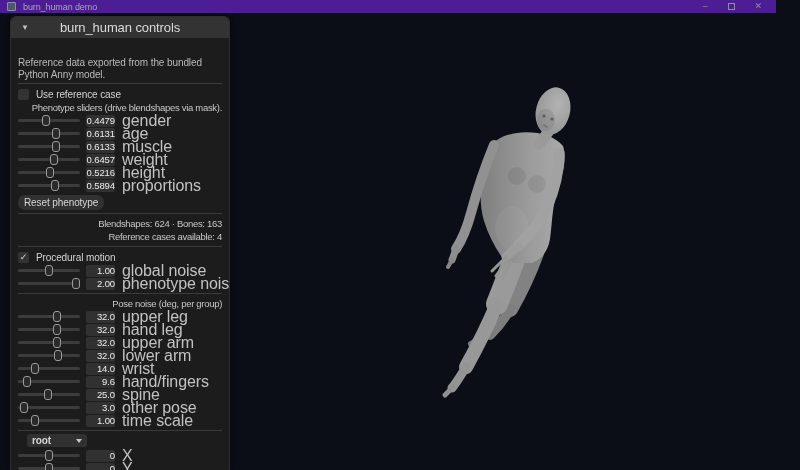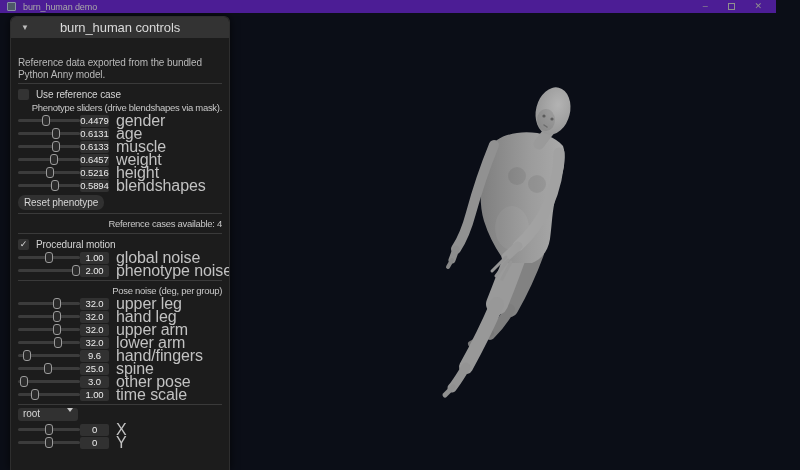--- a/index.html
+++ b/index.html
@@ -50,32 +50,32 @@
   .chk-label{font-size:10px;color:#d4d4d4;white-space:nowrap;}
   .heading{font-size:9.5px;letter-spacing:-0.3px;color:#c8c8c8;height:13px;line-height:13px;white-space:nowrap;text-align:right;}
   .slider-row{display:flex;align-items:center;height:13px;}
   .slider{position:relative;width:62px;height:13px;flex:none;cursor:pointer;}
   .track{position:absolute;left:0;right:0;top:5px;height:3px;background:#3c3c3c;border-radius:2px;}
   .handle{
     position:absolute;top:1px;width:8px;height:11px;box-sizing:border-box;
     background:#2a2a2a;border:1px solid #9c9c9c;border-radius:3px;
   }
   .valuebox{
-    width:29px;height:12px;flex:none;background:#313131;border-radius:2px;
-    font-size:9.5px;color:#ececec;text-align:center;line-height:12px;cursor:ew-resize;
+    width:29px;height:12px;margin-left:6px;flex:none;background:#313131;border-radius:2px;
+    font-size:9.5px;color:#ececec;text-align:right;line-height:12px;cursor:ew-resize;
   }
   .slider-label{margin-left:7px;font-size:16px;color:#c2c2c2;white-space:nowrap;}
   .btn{
     display:inline-block;background:#313131;border-radius:7px;
     font-size:10px;color:#d6d6d6;padding:2px 6px;margin-top:2px;cursor:pointer;
   }
   .dropdown{
-    width:60px;height:13px;margin:2px 0;box-sizing:border-box;padding:0 5px;
-    background:#313131;border-radius:3px;display:flex;
-    font-size:10px;color:#d6d6d6;cursor:pointer;
+    width:60px;height:13px;margin:2px 9px;box-sizing:border-box;padding:0 5px;
+    background:#313131;border-radius:3px;display:flex;align-items:center;
+    font-size:10px;color:#d6d6d6;cursor:pointer;font-weight:bold;
   }
   .dd-arrow{
     margin-left:auto;width:0;height:0;
     border-left:3.5px solid transparent;border-right:3.5px solid transparent;
     border-top:4px solid #c8c8c8;
   }
 </style>
 </head>
 <body>
 
@@ -196,26 +196,27 @@
           </div>
           <div class="valuebox">0.5216</div>
           <div class="slider-label">height</div>
         </div>
         <div class="slider-row">
           <div class="slider">
             <div class="track"></div>
             <div class="handle" style="left: calc(59% - 4px);"></div>
           </div>
           <div class="valuebox">0.5894</div>
-          <div class="slider-label">blendshapes</div>
+          <div class="slider-label">proportions</div>
         </div>
       </div>
     <div class="btn">Reset phenotype</div>
 
     <div class="sep"></div>
+    <div class="heading">Blendshapes: 624 · Bones: 163</div>
     <div class="heading">Reference cases available: 4</div>
     <div class="sep"></div>
 
     <div class="chk-row">
       <span class="chk">✓</span>
       <span class="chk-label">Procedural motion</span>
     </div>
     <div>
         <div class="slider-row">
           <div class="slider">
@@ -266,20 +267,28 @@
           <div class="slider">
             <div class="track"></div>
             <div class="handle" style="left: calc(65% - 4px);"></div>
           </div>
           <div class="valuebox">32.0</div>
           <div class="slider-label">lower arm</div>
         </div>
         <div class="slider-row">
           <div class="slider">
             <div class="track"></div>
+            <div class="handle" style="left: calc(28% - 4px);"></div>
+          </div>
+          <div class="valuebox">14.0</div>
+          <div class="slider-label">wrist</div>
+        </div>
+        <div class="slider-row">
+          <div class="slider">
+            <div class="track"></div>
             <div class="handle" style="left: calc(14% - 4px);"></div>
           </div>
           <div class="valuebox">9.6</div>
           <div class="slider-label">hand/fingers</div>
         </div>
         <div class="slider-row">
           <div class="slider">
             <div class="track"></div>
             <div class="handle" style="left: calc(48% - 4px);"></div>
           </div>

